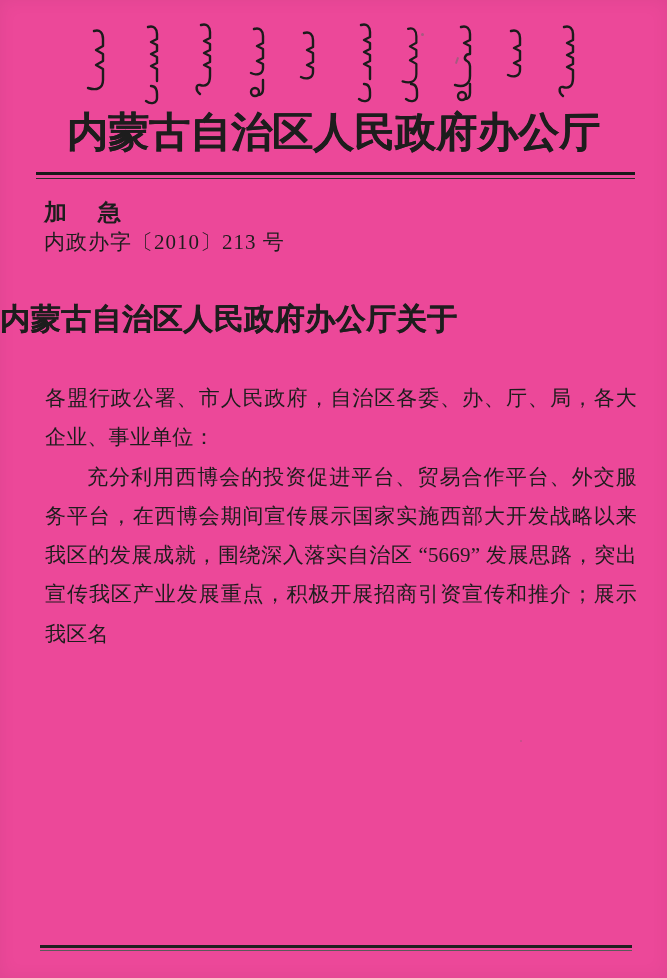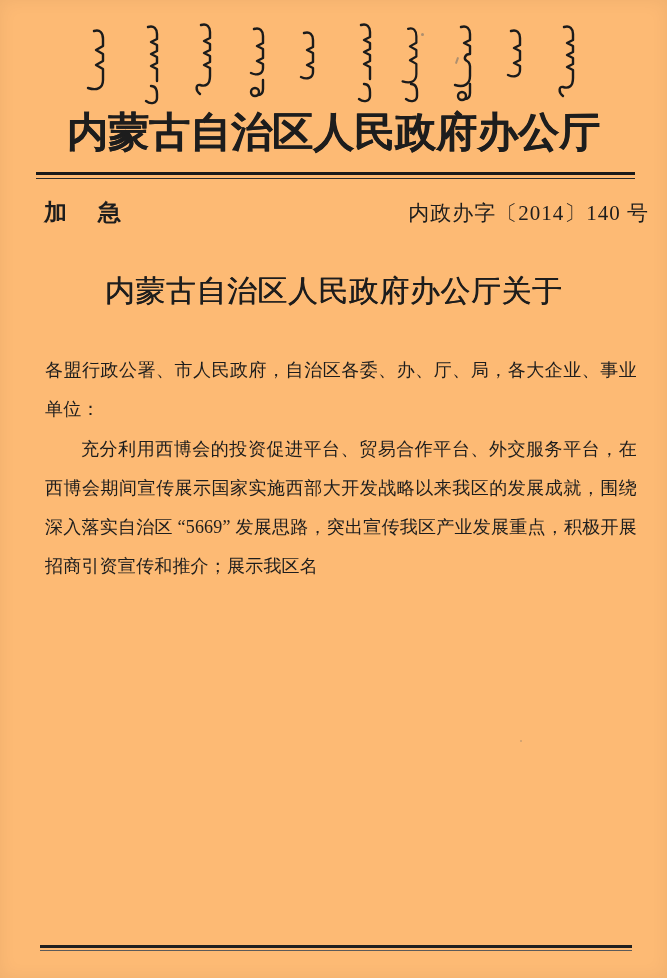--- a/index.html
+++ b/index.html
@@ -1,19 +1,19 @@
 <!DOCTYPE html>
 <html><head>
 <meta charset="utf-8">
 <style>
   html,body{margin:0;padding:0;}
   .page{
     position:relative;
     width:667px;height:978px;
-    background:#fdba74;
+    background:#ec4899;
     color:#1d1d1d;
     font-family:"Liberation Serif","DejaVu Serif",serif;
     overflow:hidden;
     box-shadow:inset 0 0 18px rgba(0,0,0,0.06);
   }
   
   .mongol-wrap{margin-top:22px;height:86px;}
   .mongol-wrap svg{display:block;}
   .mongol-wrap path,.mongol-wrap circle{
     fill:none;stroke:#1b1b1b;stroke-width:2.4;
@@ -38,43 +38,42 @@
   }
   .rule-footer{
     position:absolute;left:40px;right:35px;top:945px;
     height:2px;
     border-top:3px solid #202020;
     border-bottom:1px solid #5a5a5a;
   }
   
   .notice-bar{
     margin:18px 18px 0 44px;
-    display:flex;justify-content:space-between;align-items:baseline;
+    display:flex;justify-content:space-between;align-items:baseline;flex-direction:column;
   }
   .urgency{
     font-family:"Liberation Sans","DejaVu Sans",sans-serif;
     font-weight:bold;font-size:23px;letter-spacing:4px;
   }
   .doc-number{
     font-size:21px;letter-spacing:1px;white-space:nowrap;
   }
   
   .doc-title{
     margin-top:44px;
-    text-align:center;
-    font-weight:normal;
+    font-weight:bold;
     font-size:30px;line-height:37px;
     letter-spacing:0.5px;
     text-shadow:0.4px 0 0 #1d1d1d;
   }
   
   .doc-body{
     margin:42px 30px 0 45px;
     width:592px;
-    font-size:18px;line-height:39.3px;
+    font-size:21px;line-height:39.3px;
     letter-spacing:0.2px;
   }
   .para{text-align:justify;}
   .para.indent{text-indent:2em;}
   .para.heading{
     text-indent:2em;
     font-family:"Liberation Sans","DejaVu Sans",sans-serif;
     font-weight:bold;
     letter-spacing:1px;
   }
@@ -132,21 +131,21 @@
       <use href="#mw-c" transform="translate(565,4)"></use>
     </svg>
   </div>
 
   <div class="agency">内蒙古自治区人民政府办公厅</div>
 
   <div class="rule-double"></div>
 
   <div class="notice-bar">
     <span class="urgency">加　急</span>
-    <span class="doc-number">内政办字〔2014〕140 号</span>
+    <span class="doc-number">内政办字〔2010〕213 号</span>
   </div>
 
   <div class="doc-title">
     <div>内蒙古自治区人民政府办公厅关于</div>
   </div>
 
   <div class="doc-body">
       <div class="para plain">各盟行政公署、市人民政府，自治区各委、办、厅、局，各大企业、事业单位：</div>
       <div class="para indent">充分利用西博会的投资促进平台、贸易合作平台、外交服务平台，在西博会期间宣传展示国家实施西部大开发战略以来我区的发展成就，围绕深入落实自治区 “5669” 发展思路，突出宣传我区产业发展重点，积极开展招商引资宣传和推介；展示我区名</div>
     </div>

